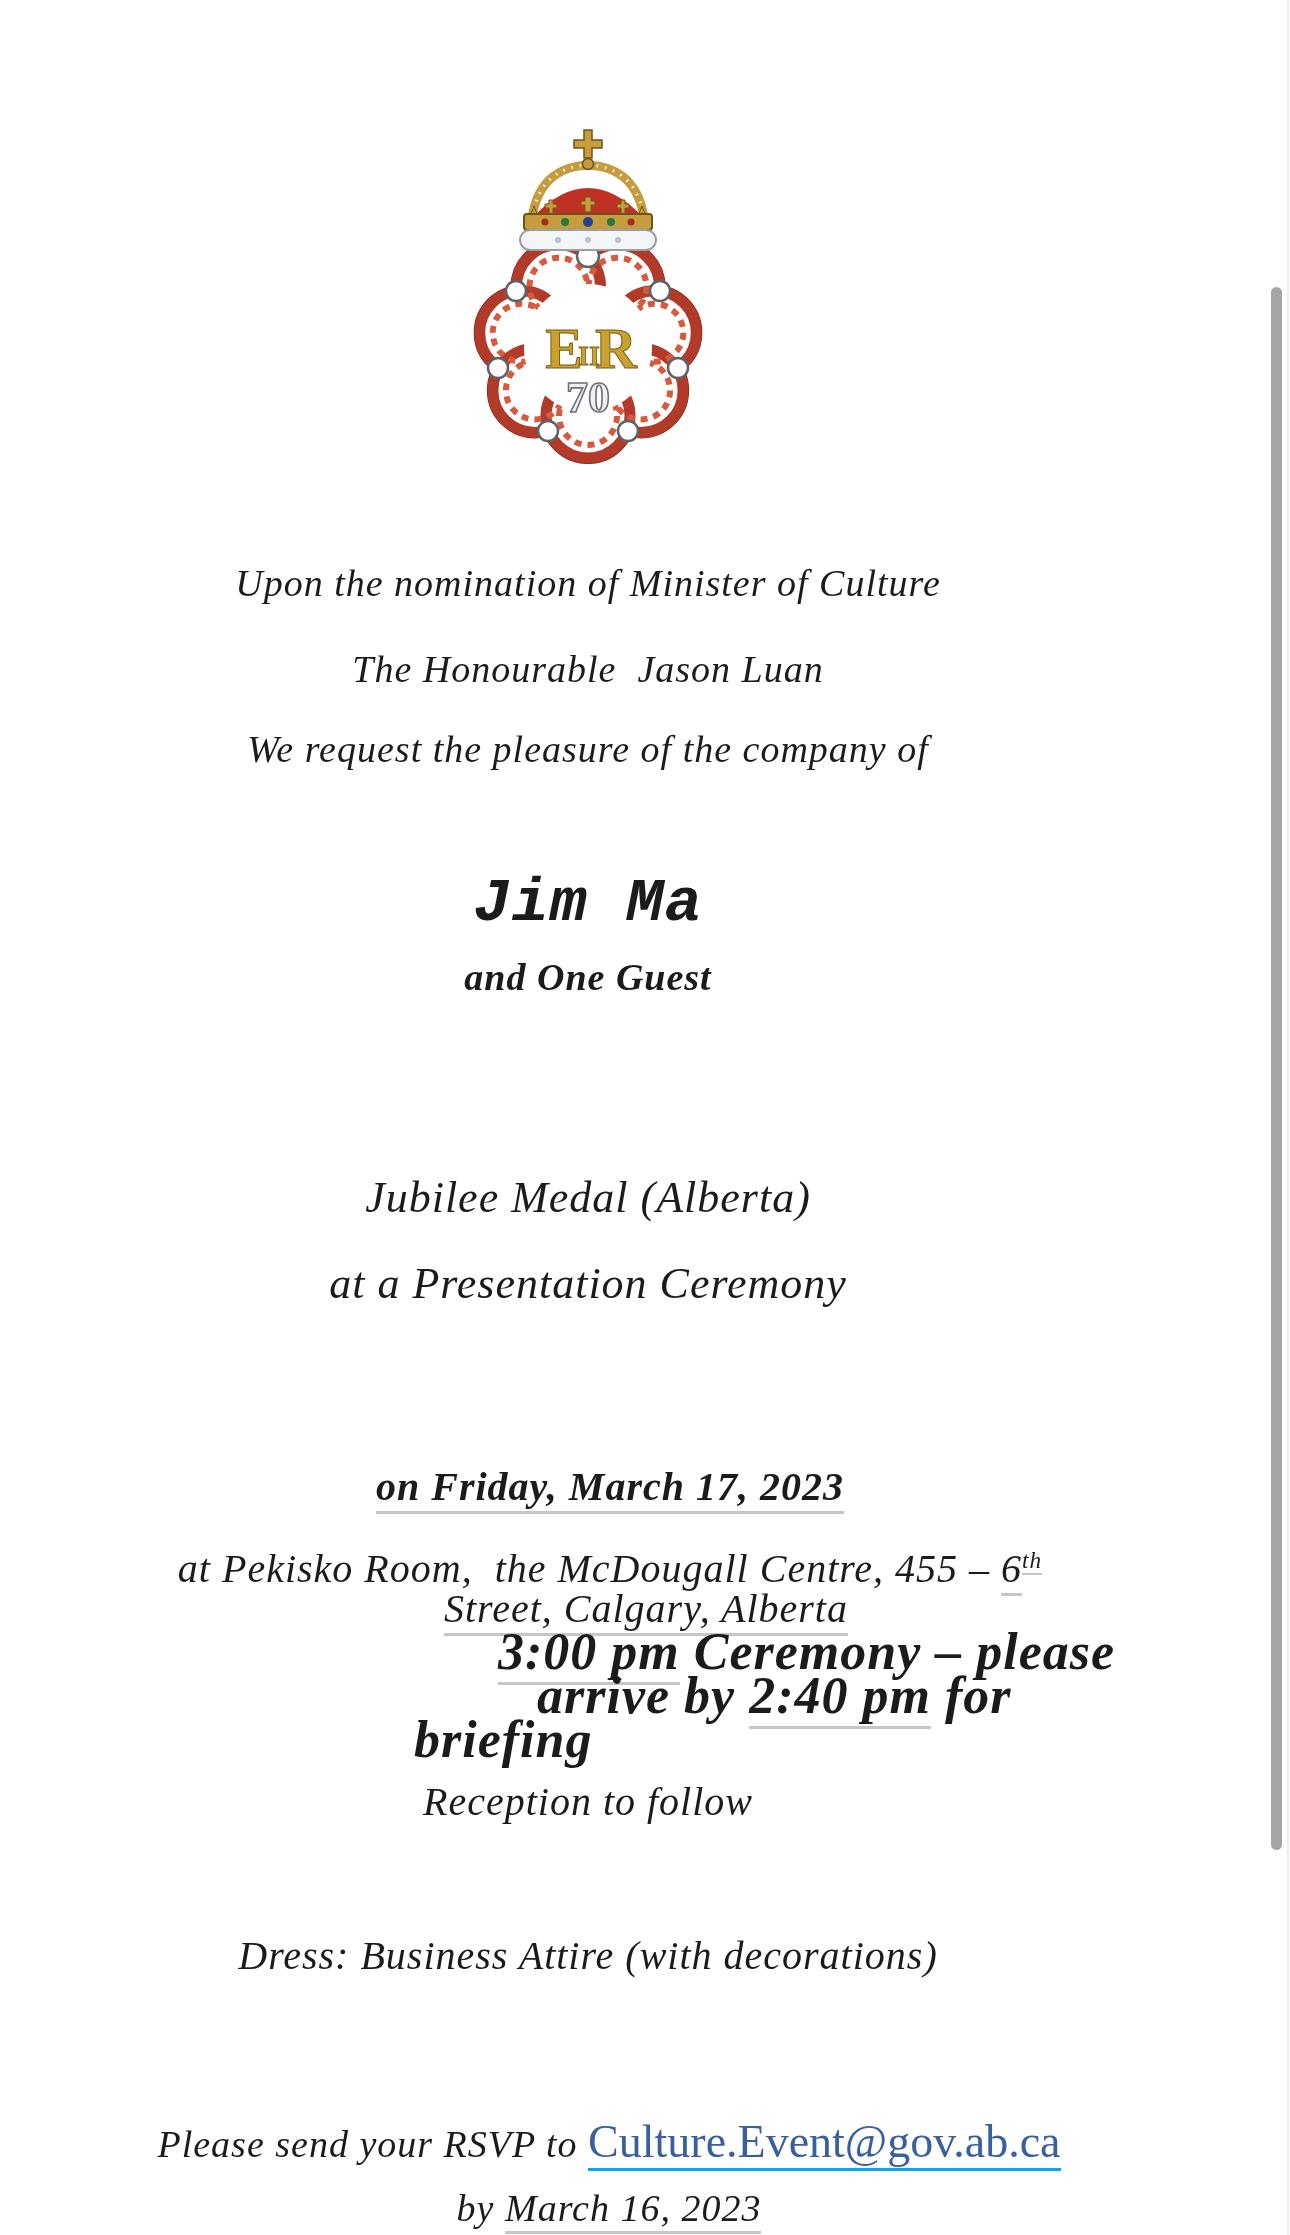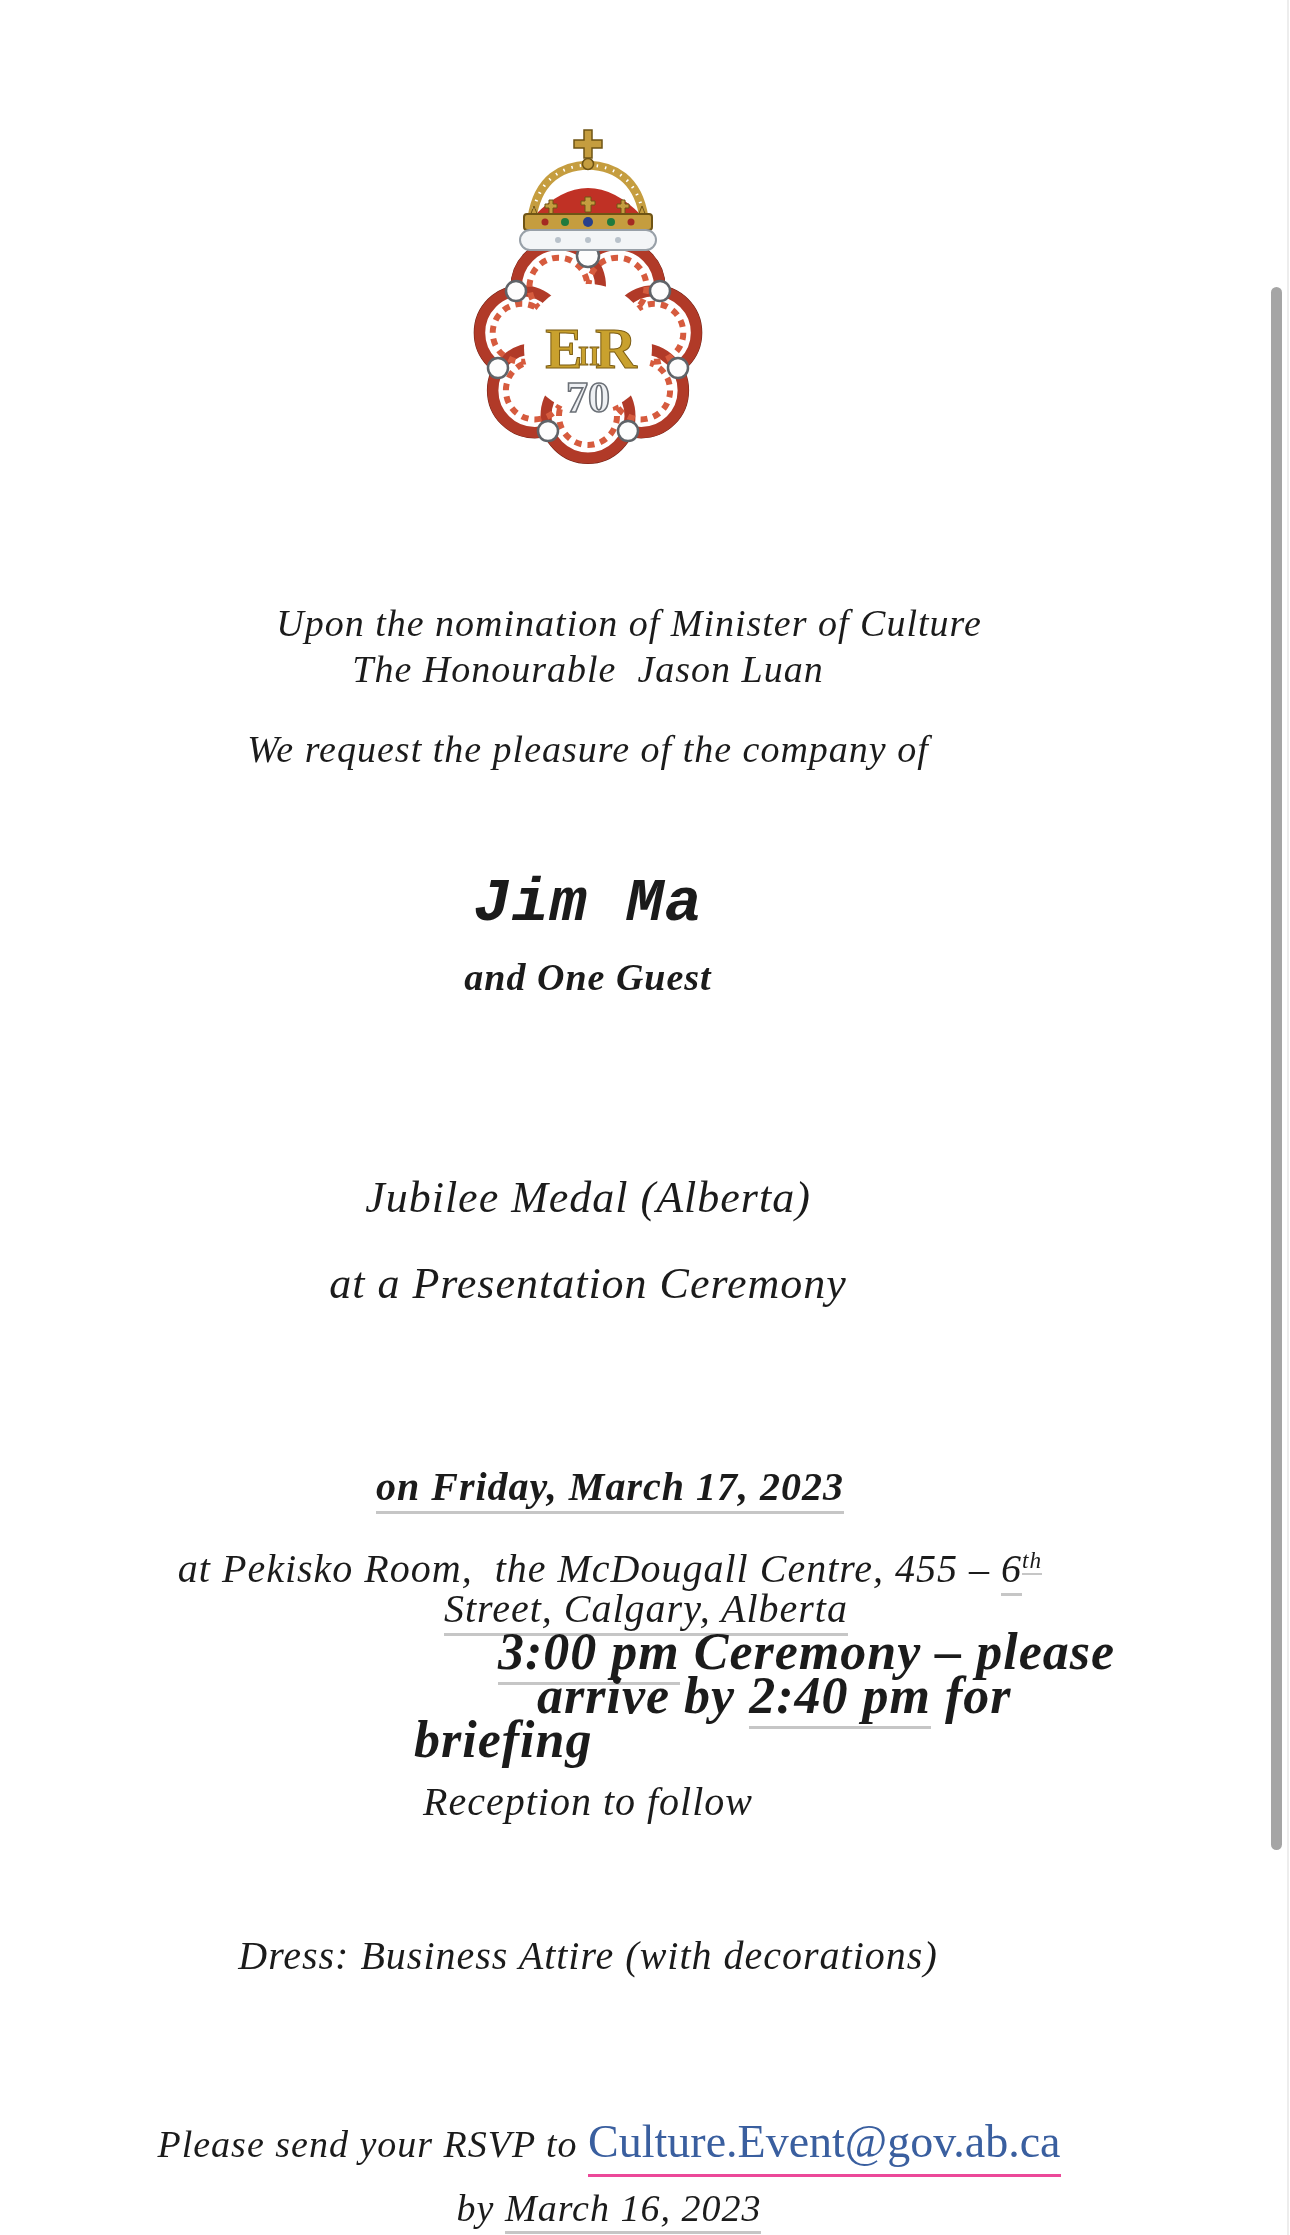--- a/index.html
+++ b/index.html
@@ -13,21 +13,21 @@
   .line{
     position:absolute;left:0;width:1176px;text-align:center;
     font-style:italic;line-height:1;letter-spacing:1px;white-space:pre;
   }
   .sz38{font-size:38px;}
   .sz40{font-size:40px;}
   .sz44{font-size:44px;}
   .bold{font-weight:bold;}
   .name-line{top:873px;font-size:62px;font-weight:bold;font-family:Liberation Mono, monospace;}
   .guest-line{top:958px;}
-  .intro-0{top:604px;margin-left:41px;}
+  .intro-0{top:564px;}
   .intro-1{top:650px;}
   .intro-2{top:730px;}
   .purpose-1{top:1118px;}
   .purpose-2{top:1176px;}
   .ceremony-line{top:1262px;}
   .date-line{top:1427px;}
   .venue-1{top:1509px;}
   .venue-2{top:1549px;margin-left:36px;}
   .time-line{position:absolute;font-style:italic;font-weight:bold;line-height:1;
     font-size:52px;letter-spacing:1px;white-space:nowrap;text-align:left;}
@@ -37,21 +37,21 @@
   .reception-line{top:1782px;}
   .dress-line{top:1936px;}
   .rsvp-line{top:2081px;}
   .bymarch-line{top:2151px;}
   .u{border-bottom:3px solid #c6c6c6;padding-bottom:2px;}
   .sup{font-size:58%;vertical-align:super;line-height:0;
     border-bottom:2px solid #c6c6c6;}
   .email-link{
     font-style:normal;font-size:46px;letter-spacing:0;
     color:#3A5F9F;text-decoration:none;
-    border-bottom:3px solid #ec4899;padding-bottom:7px;cursor:pointer;
+    border-bottom:3px solid #0ea5e9;padding-bottom:1px;cursor:pointer;
   }
   .emblem{position:absolute;left:468px;top:120px;width:240px;height:350px;}
   .scrollbar{
     position:absolute;left:1271px;top:287px;width:11px;height:1563px;
     border-radius:6px;background:#a5a5a5;
   }
   .window-edge{
     position:absolute;left:1287px;top:0;width:2px;height:2235px;background:#ededed;
   }
 </style>

